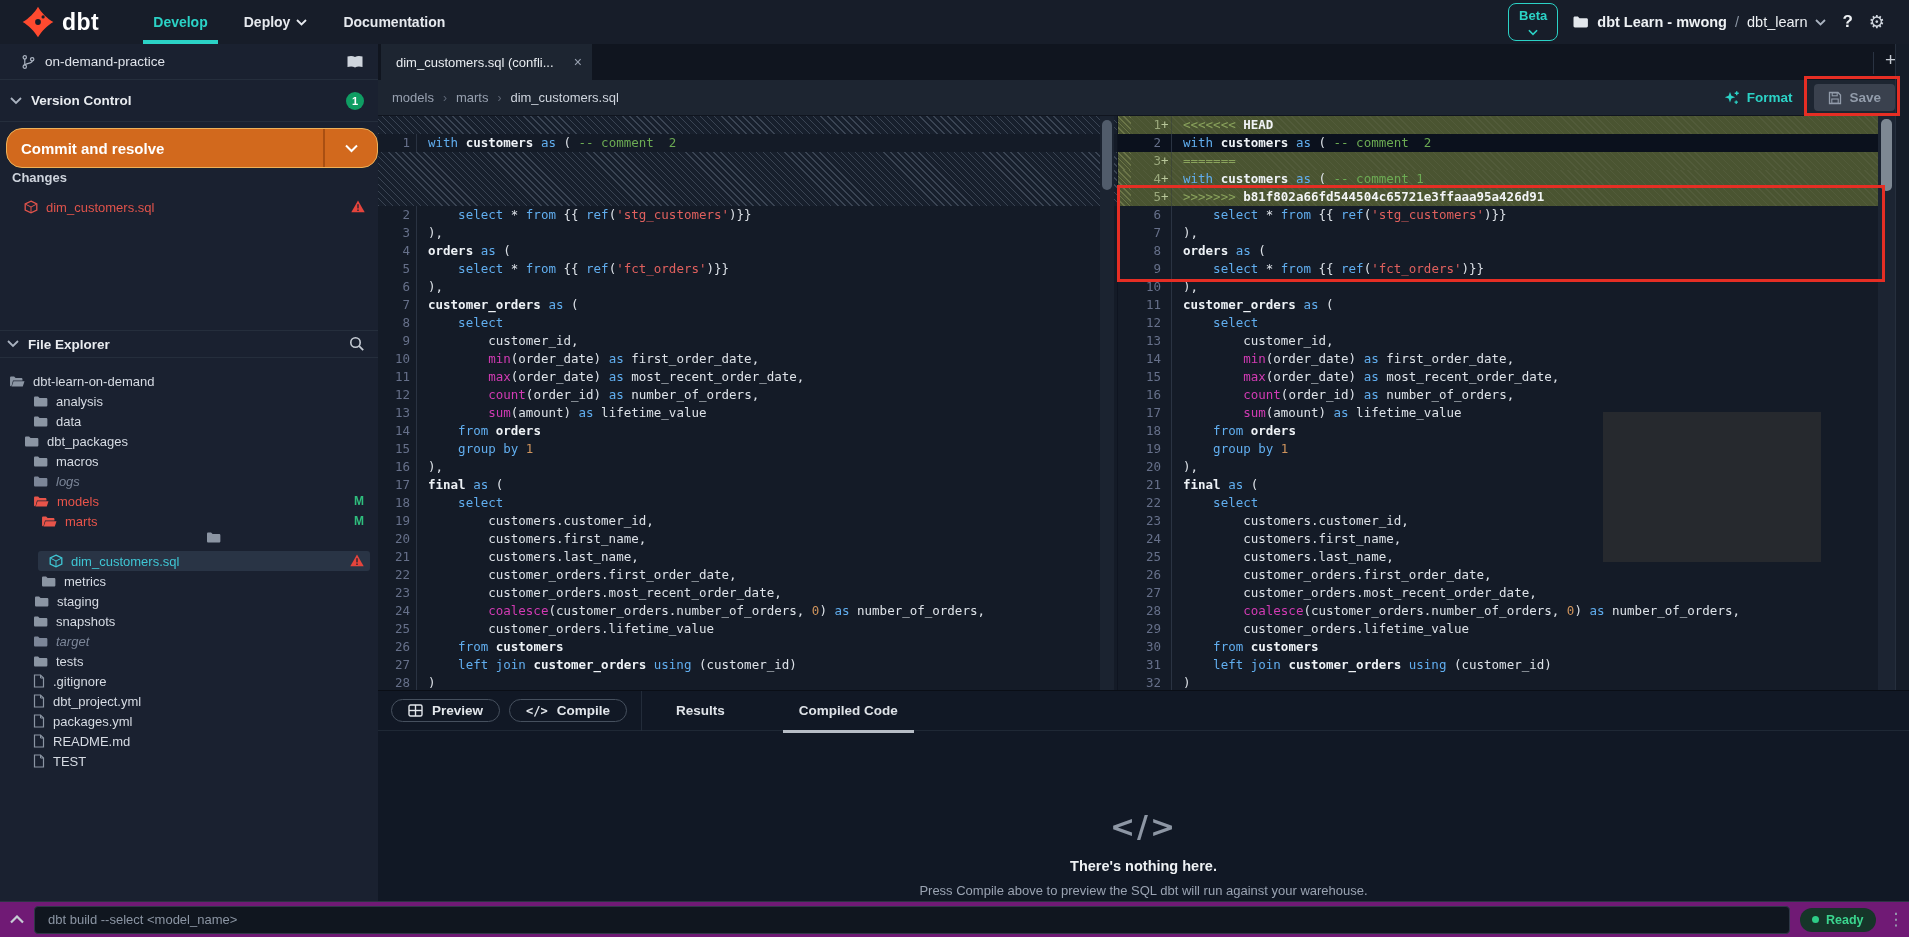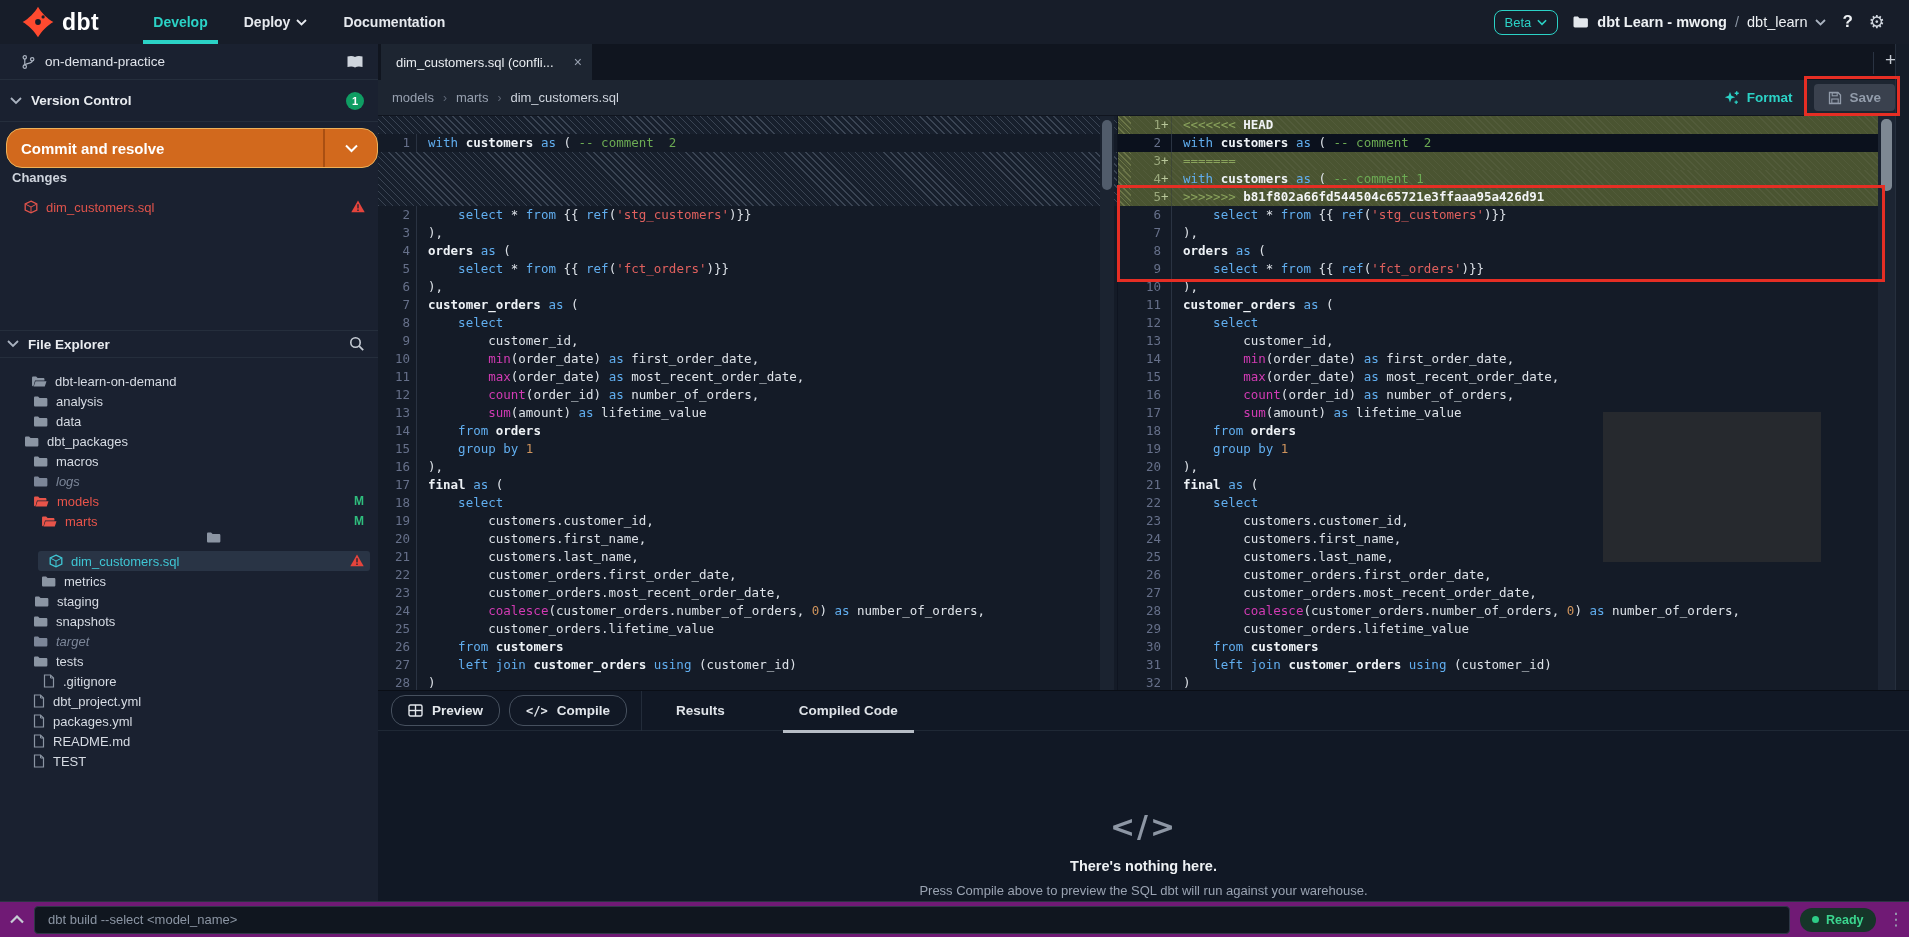--- a/index.html
+++ b/index.html
@@ -9,21 +9,21 @@
 
   
   .topnav{position:absolute;left:0;top:0;width:1909px;height:44px;background:#171d29;display:flex;align-items:center;}
   .logo-wrap{display:flex;align-items:center;gap:8px;padding-left:22px;}
   .logo-text{font-size:23px;font-weight:bold;color:#fff;letter-spacing:.5px;}
   .nav-items{display:flex;height:44px;margin-left:36px;}
   .nav-item{position:relative;display:flex;align-items:center;gap:6px;padding:0 18px;font-size:14px;font-weight:bold;color:#e6e9ee;cursor:pointer;}
   .nav-item.active{color:#2bd2c6;}
   .nav-item.active::after{content:"";position:absolute;left:8px;right:8px;bottom:0;height:4px;background:#2bd2c6;}
   .topnav-right{margin-left:auto;display:flex;align-items:center;gap:14px;padding-right:24px;}
-  .beta-pill{display:flex;align-items:center;gap:6px;border:1.5px solid #2bd2c6;color:#2bd2c6;font-weight:normal;font-size:13px;border-radius:8px;padding:4px 10px;}
+  .beta-pill{display:flex;align-items:center;gap:6px;border:1.5px solid #2bd2c6;color:#2bd2c6;font-weight:bold;font-size:13px;border-radius:8px;padding:4px 10px;flex-direction:column;}
   .acct{display:flex;align-items:center;gap:8px;font-size:14.5px;}
   .acct .name{font-weight:bold;color:#eef1f4;}
   .acct .sep{color:#8b95a3;}
   .acct .proj{color:#eef1f4;}
   .help-q{font-size:17px;font-weight:bold;color:#eef1f4;padding:0 2px;}
   .gear{font-size:18px;color:#cfd5dd;}
 
   
   .sidebar{position:absolute;left:0;top:44px;width:378px;height:857px;background:#1a2130;border-right:1px solid #0e1420;}
   .branch-row{position:absolute;left:0;top:0;width:378px;height:36px;display:flex;align-items:center;gap:10px;padding-left:22px;box-sizing:border-box;border-bottom:1px solid #252e3c;font-size:13.5px;color:#dfe3ea;}
@@ -97,21 +97,21 @@
   .big-scroll .thumb{position:absolute;left:3px;top:3px;width:11px;height:72px;border-radius:5px;background:#7e8893;}
   .right-rail{position:absolute;left:1517px;top:0;width:14px;height:857px;background:#151c28;border-left:1px solid #262f3d;box-sizing:border-box;}
   .artifact{position:absolute;left:1225px;top:296px;width:218px;height:150px;background:#26292e;}
   .redbox{position:absolute;border:3px solid #e62e24;box-sizing:border-box;pointer-events:none;}
   .redbox-save{left:1426px;top:32px;width:96px;height:40px;}
   .redbox-conflict{left:739px;top:69px;width:768px;height:97px;}
 
   
   .bottom-panel{position:absolute;left:0;top:646px;width:1531px;height:211px;background:#111825;border-top:1px solid #0a0e16;box-sizing:border-box;}
   .bp-toolbar{position:absolute;left:0;top:0;width:1531px;height:40px;display:flex;align-items:center;border-bottom:1px solid #1f2835;box-sizing:border-box;}
-  .bp-btn{display:flex;align-items:center;gap:9px;height:31px;padding:0 16px;border:1px solid #46505e;border-radius:14px;font-size:13.5px;font-weight:bold;color:#e2e6eb;cursor:pointer;box-sizing:border-box;}
+  .bp-btn{display:flex;align-items:center;gap:9px;height:23px;padding:0 16px;border:1px solid #46505e;border-radius:14px;font-size:13.5px;font-weight:bold;color:#e2e6eb;cursor:pointer;box-sizing:border-box;}
   .bp-btn .codeglyph{font-family:"DejaVu Sans Mono",monospace;font-weight:bold;font-size:12px;color:#e2e6eb;}
   .bp-div{width:1px;height:40px;background:#232c3a;margin:0 0 0 14px;}
   .bp-tab{position:relative;height:40px;display:flex;align-items:center;font-size:13.5px;font-weight:bold;color:#dfe3e8;cursor:pointer;padding:0 12px;}
   .bp-tab.active::after{content:"";position:absolute;left:-4px;right:-4px;bottom:-2px;height:3px;background:#b7bdc6;}
   .empty-state{position:absolute;left:0;top:40px;width:1531px;text-align:center;}
   .empty-icon{margin-top:78px;font-family:"DejaVu Sans",sans-serif;font-size:30px;font-weight:bold;color:#8d96a4;letter-spacing:2px;}
   .empty-title{margin-top:14px;font-size:14.5px;font-weight:bold;color:#eef1f4;}
   .empty-sub{margin-top:9px;font-size:13px;color:#9aa3b2;}
 
   
@@ -249,21 +249,21 @@
       <span>File Explorer</span>
       <span class="mag">
         <svg width="16" height="16" viewBox="0 0 16 16">
             <circle cx="6.5" cy="6.5" r="4.7" fill="none" stroke="#c6ccd4" stroke-width="1.6"></circle>
             <line x1="10.2" y1="10.2" x2="14.2" y2="14.2" stroke="#c6ccd4" stroke-width="1.8"></line>
           </svg>
       </span>
     </div>
 
     <div class="file-tree" id="file-tree">
-        <div class="tree-row" style="padding-left: 31px;">
+        <div class="tree-row" style="padding-left: 9px;">
           <span>
             <svg width="16" height="13" viewBox="0 0 17 14">
               <path fill="#8b95a3" d="M1 3c0-.8.6-1.4 1.4-1.4h3l1.6 1.7H13c.8 0 1.4.6 1.4 1.4v1.2H4.2L2.4 12.4C1.6 12.4 1 11.9 1 11.1Z"></path>
               <path fill="#8b95a3" d="M4.7 6.7h11.9l-1.9 5.8H2.9Z"></path>
             </svg>
           </span>
           <span>dbt-learn-on-demand</span>
         </div>
         <div class="tree-row" style="padding-left: 33px;">
           <span>
@@ -382,21 +382,21 @@
           <span>target</span>
         </div>
         <div class="tree-row" style="padding-left: 33px;">
           <span>
             <svg width="15" height="13" viewBox="0 0 16 14">
               <path fill="#8b95a3" d="M1 3c0-.8.6-1.4 1.4-1.4h3l1.6 1.7H14c.8 0 1.4.6 1.4 1.4v6.4c0 .8-.6 1.4-1.4 1.4H2.4C1.6 12.5 1 11.9 1 11.1Z"></path>
             </svg>
           </span>
           <span>tests</span>
         </div>
-        <div class="tree-row" style="padding-left: 43px;">
+        <div class="tree-row" style="padding-left: 33px;">
           <span>
             <svg width="12" height="14" viewBox="0 0 12 14">
               <path fill="none" stroke="#8b95a3" stroke-width="1.2" d="M1.5 1h6l3 3v9h-9Z"></path>
               <path fill="none" stroke="#8b95a3" stroke-width="1" d="M7.5 1v3h3"></path>
             </svg>
           </span>
           <span>.gitignore</span>
         </div>
         <div class="tree-row" style="padding-left: 33px;">
           <span>

